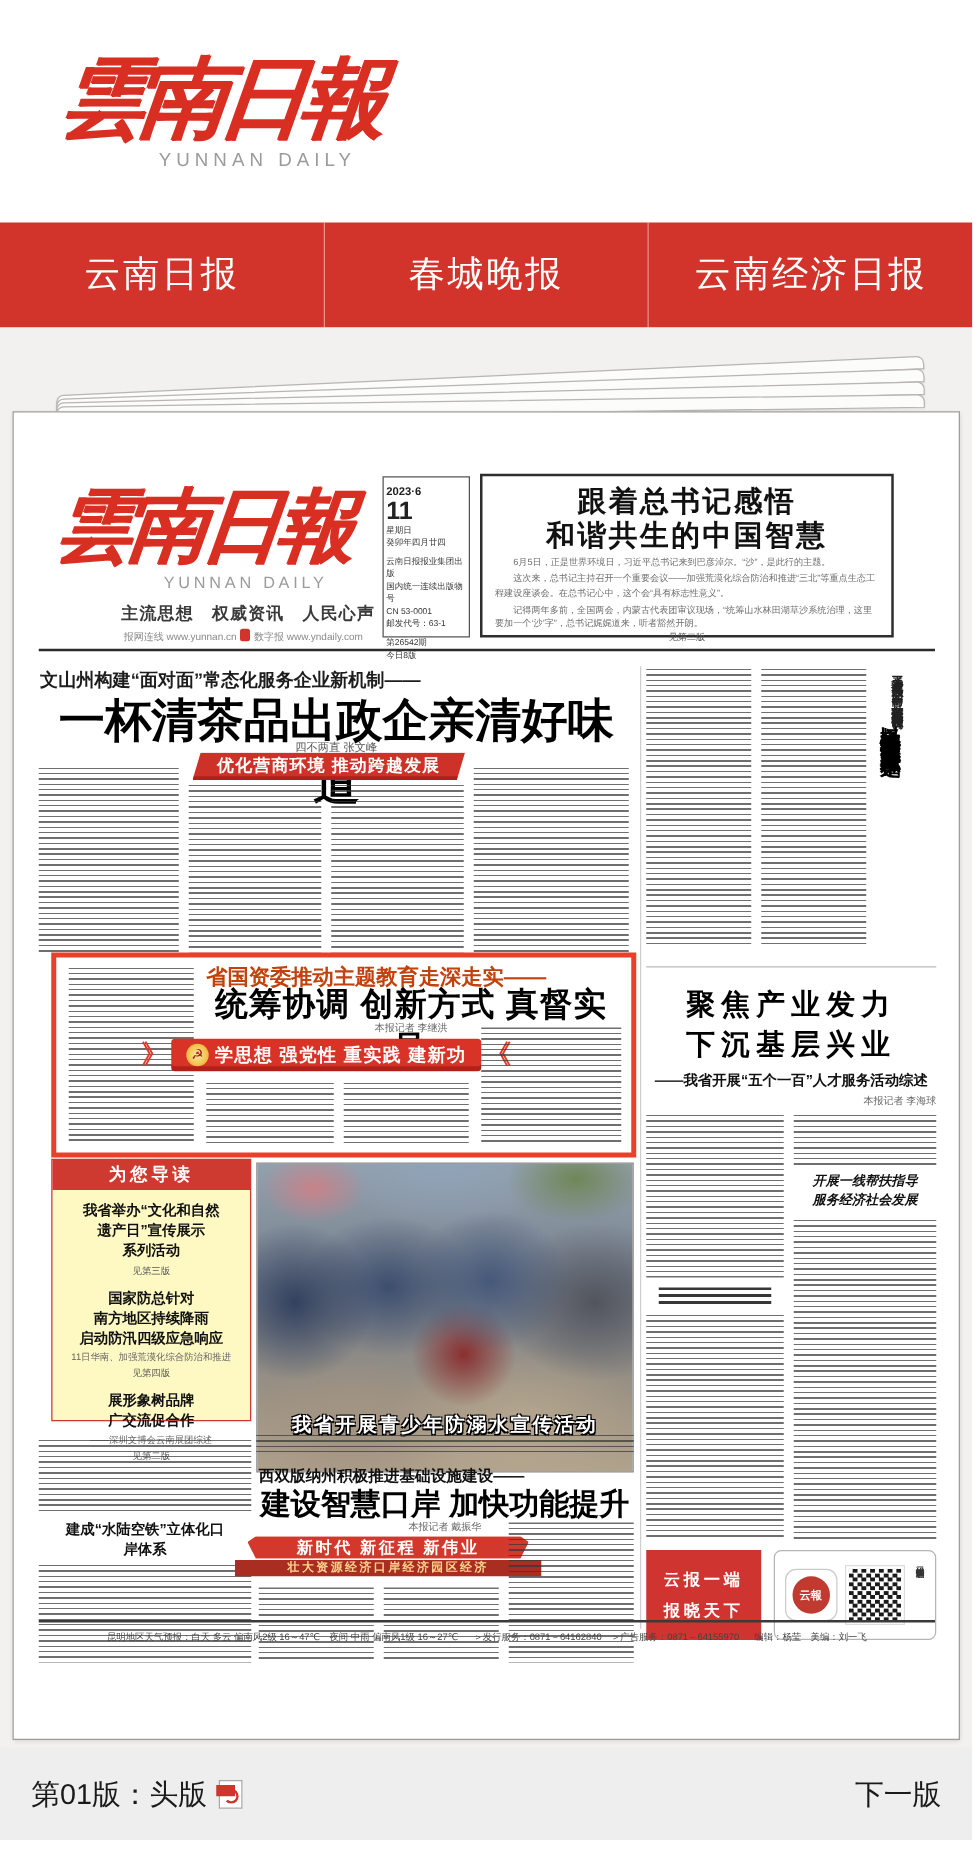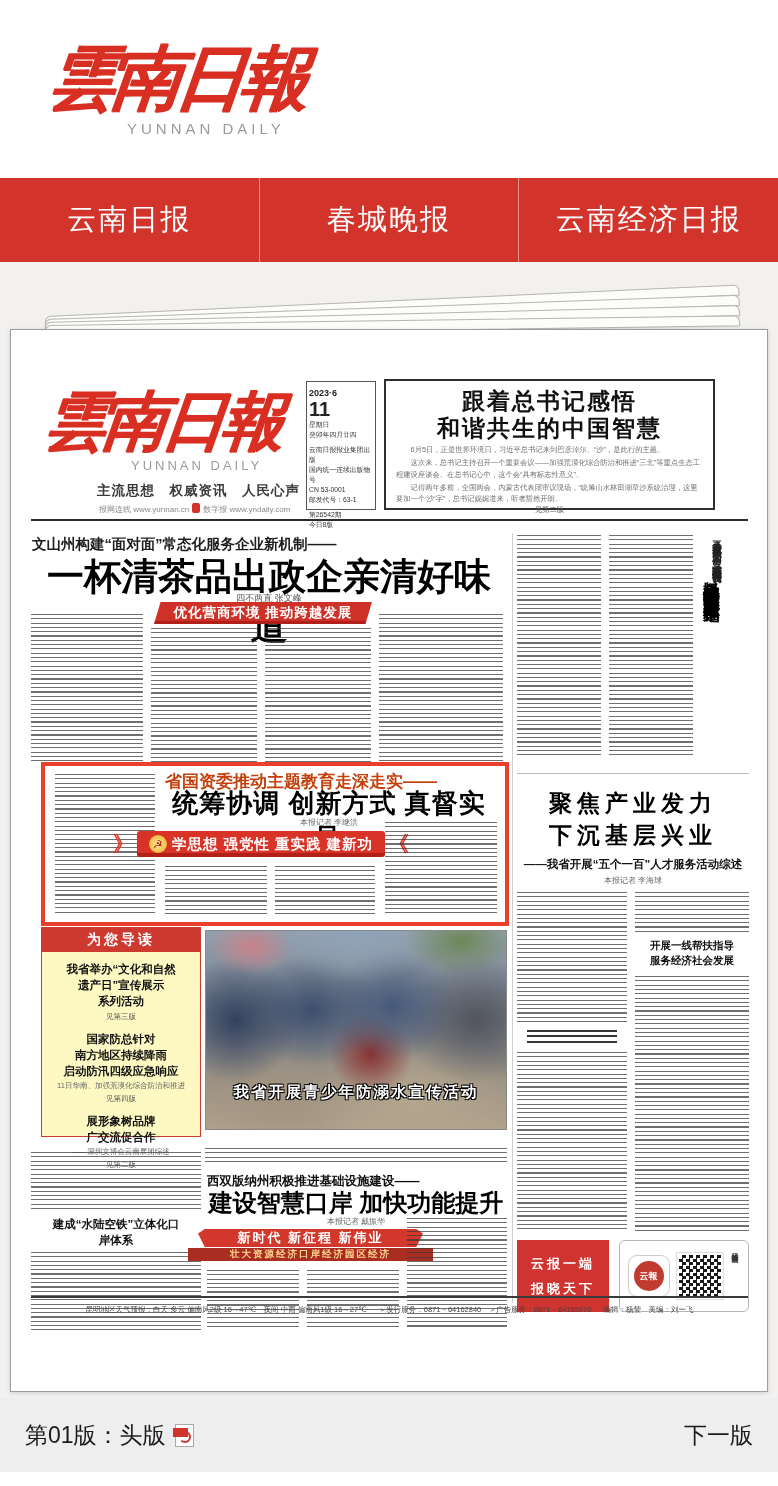--- a/index.html
+++ b/index.html
@@ -87,21 +87,21 @@
   
   .guide{left:30px;top:597px;width:160px;height:210px;border:1px solid #cf3a30;background:#fef9c3;}
   .guide-h{height:24px;background:#cf3a30;color:#fff;font-size:14px;font-weight:bold;display:flex;
     align-items:center;justify-content:center;letter-spacing:3px;}
   .g-item{text-align:center;margin-top:9px;}
   .g-t{font-size:11.5px;font-weight:bold;color:#111;line-height:16px;}
   .g-n{font-size:7.5px;color:#666;margin-top:2px;padding:0 8px;line-height:10px;}
   .g-p{font-size:7.5px;color:#555;margin-top:3px;}
 
   
-  .photo{left:194px;top:600px;width:302px;height:200px;border:1px solid #888;
+  .photo{left:194px;top:600px;width:302px;height:248px;border:1px solid #888;
     background:
       radial-gradient(60px 40px at 15% 8%,#c9838a 0%,transparent 70%),
       radial-gradient(80px 50px at 85% 5%,#6f8758 0%,transparent 70%),
       radial-gradient(120px 70px at 50% 0%,#8fa3b8 0%,transparent 75%),
       radial-gradient(90px 90px at 10% 45%,#32415f 0%,transparent 70%),
       radial-gradient(100px 80px at 35% 40%,#3d4e6e 0%,transparent 70%),
       radial-gradient(90px 80px at 62% 38%,#46597a 0%,transparent 70%),
       radial-gradient(60px 60px at 55% 62%,#8a3030 0%,transparent 70%),
       radial-gradient(110px 90px at 90% 45%,#52555e 0%,transparent 70%),
       radial-gradient(140px 90px at 70% 85%,#b5a68e 0%,transparent 75%),
@@ -129,22 +129,22 @@
   .hrule-r{left:506px;top:443px;width:232px;height:1px;background:#bbb;}
 
   
   .edu-vert{left:686px;top:203px;height:228px;writing-mode:vertical-rl;display:flex;}
   .edu-k{font-size:9.5px;font-weight:bold;color:#222;letter-spacing:1px;margin-left:6px;}
   .edu-h{font-size:16.5px;font-weight:bold;color:#000;letter-spacing:1px;margin-left:4px;}
 
   
   .tal-h{left:506px;width:232px;text-align:center;font-size:23px;font-weight:bold;color:#000;letter-spacing:5px;}
   .tal-sub{left:506px;top:527px;width:232px;text-align:center;font-size:11.5px;font-weight:bold;color:#111;}
-  .tal-by{left:506px;top:545px;width:232px;text-align:center;font-size:8px;color:#666;}
-  .tal-cross{left:624px;top:608px;width:114px;font-size:10.5px;line-height:15px;}
+  .tal-by{left:506px;top:545px;width:232px;text-align:right;font-size:8px;color:#666;}
+  .tal-cross{left:624px;top:608px;width:114px;font-size:10.5px;line-height:15px;font-style:italic;}
 
   
   .promo-red{left:506px;top:910px;width:92px;height:72px;background:#cf3430;color:#fff;display:flex;
     flex-direction:column;align-items:center;justify-content:center;gap:7px;font-size:13px;
     font-weight:bold;letter-spacing:3px;}
   .promo-info{left:608px;top:910px;width:130px;height:72px;border:1px solid #b5b5b5;border-radius:6px;
     background:#fff;display:flex;align-items:center;justify-content:center;gap:7px;}
   .app-icon{width:42px;height:42px;border:1px solid #ccc;border-radius:9px;display:flex;
     align-items:center;justify-content:center;background:#fff;}
   .app-seal{width:30px;height:30px;border-radius:50%;background:#c03a30;color:#fff;font-size:9px;

